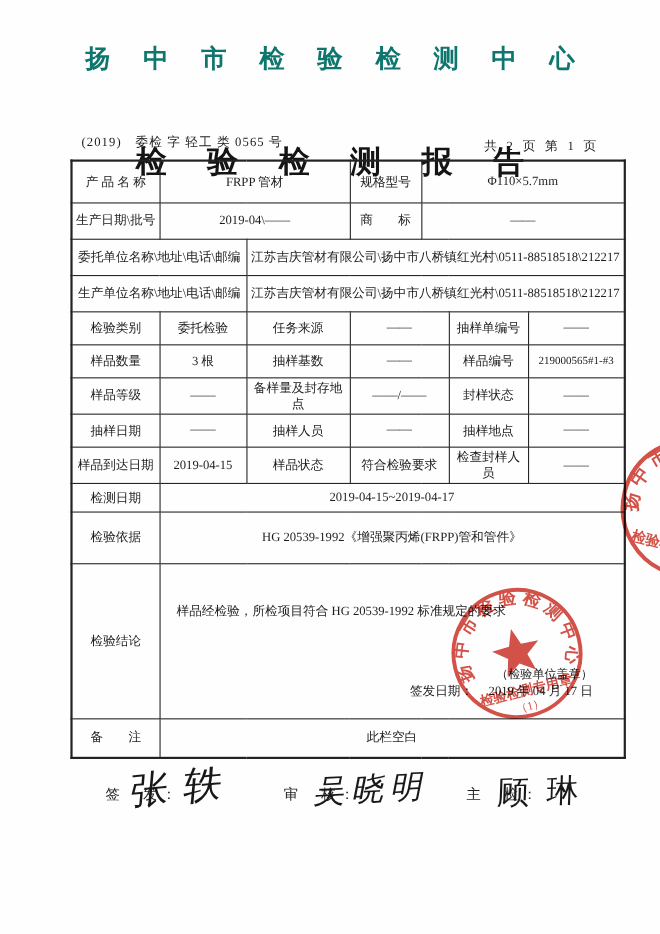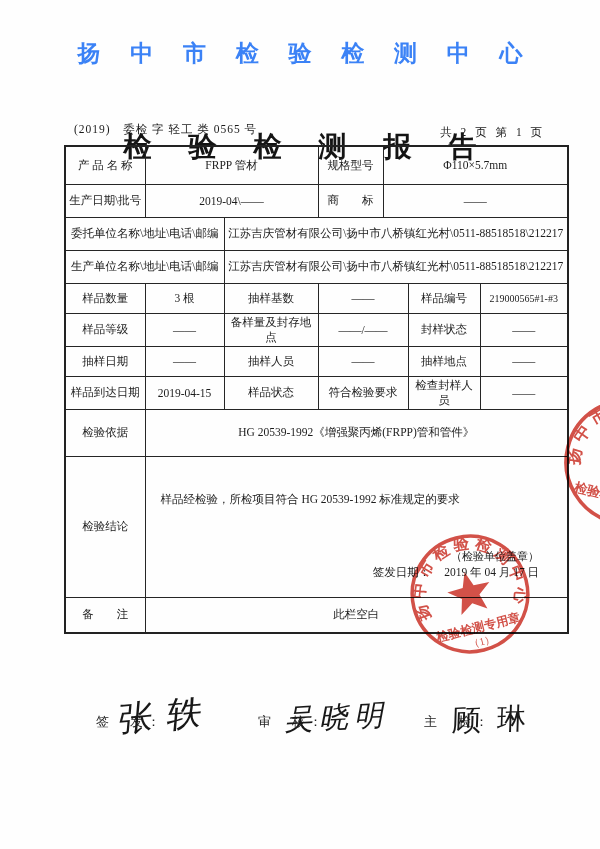--- a/index.html
+++ b/index.html
@@ -5,21 +5,21 @@
   * { margin:0; padding:0; box-sizing:border-box; }
   html,body { background:#ffffff; }
   .page {
     position:relative; width:600px; height:849px;
     background:#fefefe; overflow:hidden;
     font-family:"Liberation Serif", serif; color:#1b1b1b;
   }
   .org-title {
     position:absolute; top:38px; left:0; width:100%;
     text-align:center; font-size:23px; font-weight:700;
-    letter-spacing:12px; text-indent:12px; color:#3b82f6;
+    letter-spacing:12px; text-indent:12px; color:#0f766e;
   }
   .report-title {
     position:absolute; top:80px; left:0; width:100%;
     text-align:center; font-size:28px; font-weight:700;
     letter-spacing:15px; text-indent:15px; color:#141414;margin-top:48px;
   }
   .ref-no {
     position:absolute; top:122px; left:74px;
     font-size:11.5px; letter-spacing:1px;
   }
@@ -95,20 +95,28 @@
     </tr>
     <tr style="height:33px">
       <td colspan="2" class="small-label">委托单位名称\地址\电话\邮编</td>
       <td colspan="5" class="left small-label">江苏吉庆管材有限公司\扬中市八桥镇红光村\0511-88518518\212217</td>
     </tr>
     <tr style="height:33px">
       <td colspan="2" class="small-label">生产单位名称\地址\电话\邮编</td>
       <td colspan="5" class="left small-label">江苏吉庆管材有限公司\扬中市八桥镇红光村\0511-88518518\212217</td>
     </tr>
     <tr style="height:30px">
+      <td>检验类别</td>
+      <td>委托检验</td>
+      <td>任务来源</td>
+      <td colspan="2">——</td>
+      <td>抽样单编号</td>
+      <td>——</td>
+    </tr>
+    <tr style="height:30px">
       <td>样品数量</td>
       <td>3 根</td>
       <td>抽样基数</td>
       <td colspan="2">——</td>
       <td>样品编号</td>
       <td style="font-size:10px">219000565#1-#3</td>
     </tr>
     <tr style="height:30px">
       <td>样品等级</td>
       <td>——</td>
@@ -125,20 +133,24 @@
       <td>抽样地点</td>
       <td>——</td>
     </tr>
     <tr style="height:30px">
       <td class="small-label">样品到达日期</td>
       <td>2019-04-15</td>
       <td>样品状态</td>
       <td colspan="2">符合检验要求</td>
       <td class="small-label">检查封样人员</td>
       <td>——</td>
+    </tr>
+    <tr style="height:26px">
+      <td>检测日期</td>
+      <td colspan="6">2019-04-15~2019-04-17</td>
     </tr>
     <tr style="height:47px">
       <td>检验依据</td>
       <td colspan="6" class="left14">HG 20539-1992《增强聚丙烯(FRPP)管和管件》</td>
     </tr>
     <tr style="height:141px">
       <td>检验结论</td>
       <td colspan="6">
         <div class="concl-wrap">
           <div class="concl-text">样品经检验，所检项目符合 HG 20539-1992 标准规定的要求</div>

